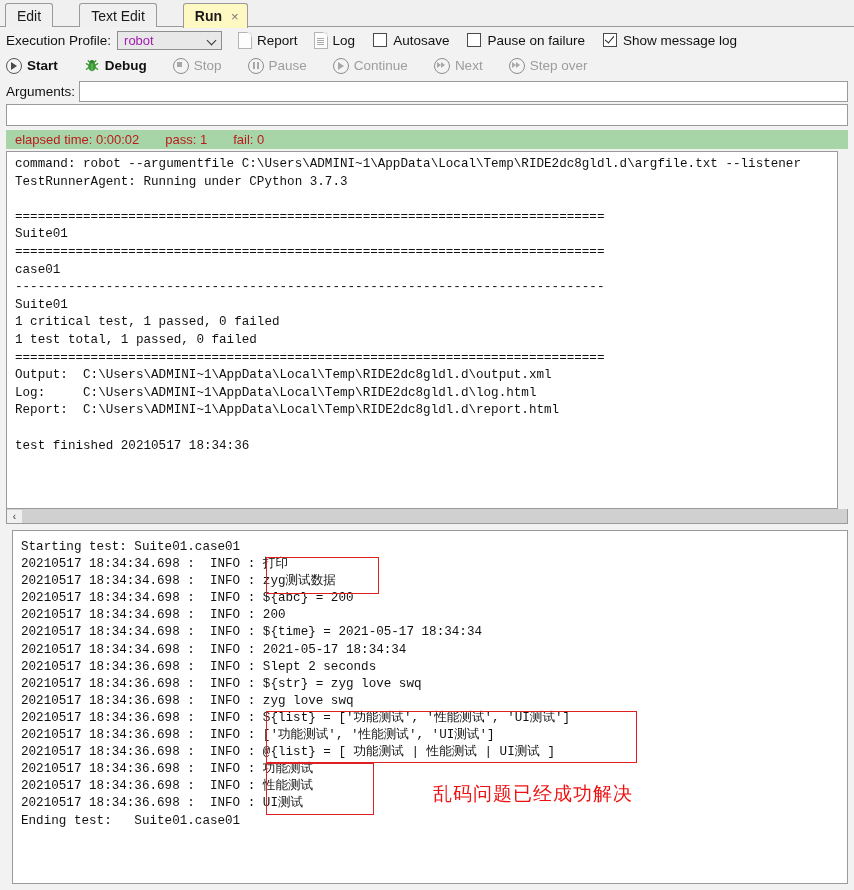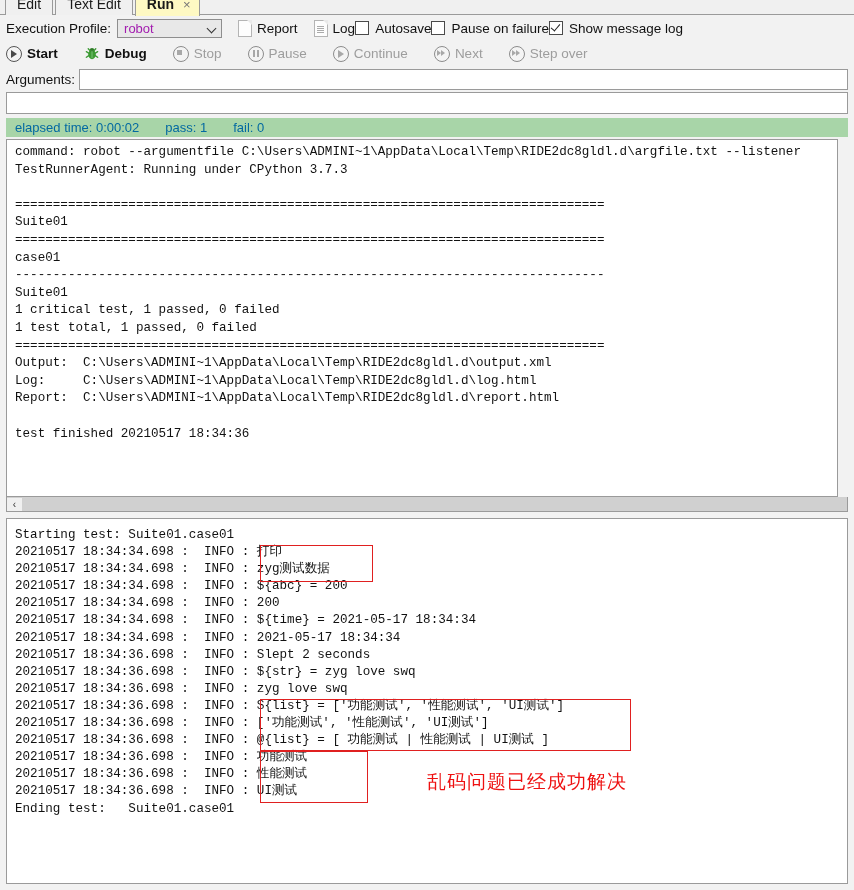--- a/index.html
+++ b/index.html
@@ -20,28 +20,29 @@
     width: 854px;
     height: 890px;
     background: #f2f2f2;
     display: flex;
     flex-direction: column;
     position: relative;
   }
 
   
   .tabstrip {
-    height: 15px;
+    height: 27px;
     background: #f0f0f0;
     border-bottom: 1px solid #9a9a9a;
     display: flex;
     align-items: flex-end;
     padding-left: 5px;
     box-sizing: border-box;
     position: relative;
+    gap: 24px;
   }
   .tab {
     height: 24px;
     line-height: 24px;
     padding: 0 11px;
     margin-right: 2px;
     background: #f0f0f0;
     border: 1px solid #9a9a9a;
     border-bottom: none;
     border-radius: 3px 3px 0 0;
@@ -138,20 +139,21 @@
     left: 2px; top: 5px;
     width: 7px; height: 1px;
     box-shadow: 0 0 0 0 #999, 0 2px 0 0 #aaa, 0 4px 0 0 #aaa, 0 6px 0 0 #aaa;
     background: #aaa;
   }
 
   .chk {
     display: flex;
     align-items: center;
     gap: 6px;
+    margin-left: 18px;
     font-size: 13.5px;
     color: #111;
   }
   .box {
     width: 12px; height: 12px;
     border: 1px solid #4a4a4a;
     background: #fff;
     position: relative;
     flex: none;
   }
@@ -243,21 +245,21 @@
   }
 
   
   .statusbar {
     margin: 4px 6px 0 6px;
     height: 19px;
     background: #a8d5a8;
     display: flex;
     align-items: center;
     font-size: 13px;
-    color: #0369a1;
+    color: #b91c1c;
     padding-left: 9px;
     box-sizing: border-box;
     gap: 26px;
   }
 
   
   .console {
     margin: 2px 16px 0 6px;
     background: #ffffff;
     border: 1px solid #9a9a9a;
@@ -293,21 +295,21 @@
     align-items: center;
     justify-content: center;
     font-size: 10px;
     color: #333;
     flex: none;
   }
   .hs-track { flex: 1; height: 13px; background: #d0d0d0; }
 
   
   .msgpane {
-    margin: 6px 6px 6px 6px;
+    margin: 6px 6px 6px 12px;
     flex: 1;
     background: #ffffff;
     border: 1px solid #9a9a9a;
     box-sizing: border-box;
     position: relative;
     padding: 8px 8px 0 8px;
     overflow: hidden;
   }
   .logline {
     font-family: "Liberation Mono", "DejaVu Sans Mono", monospace;

